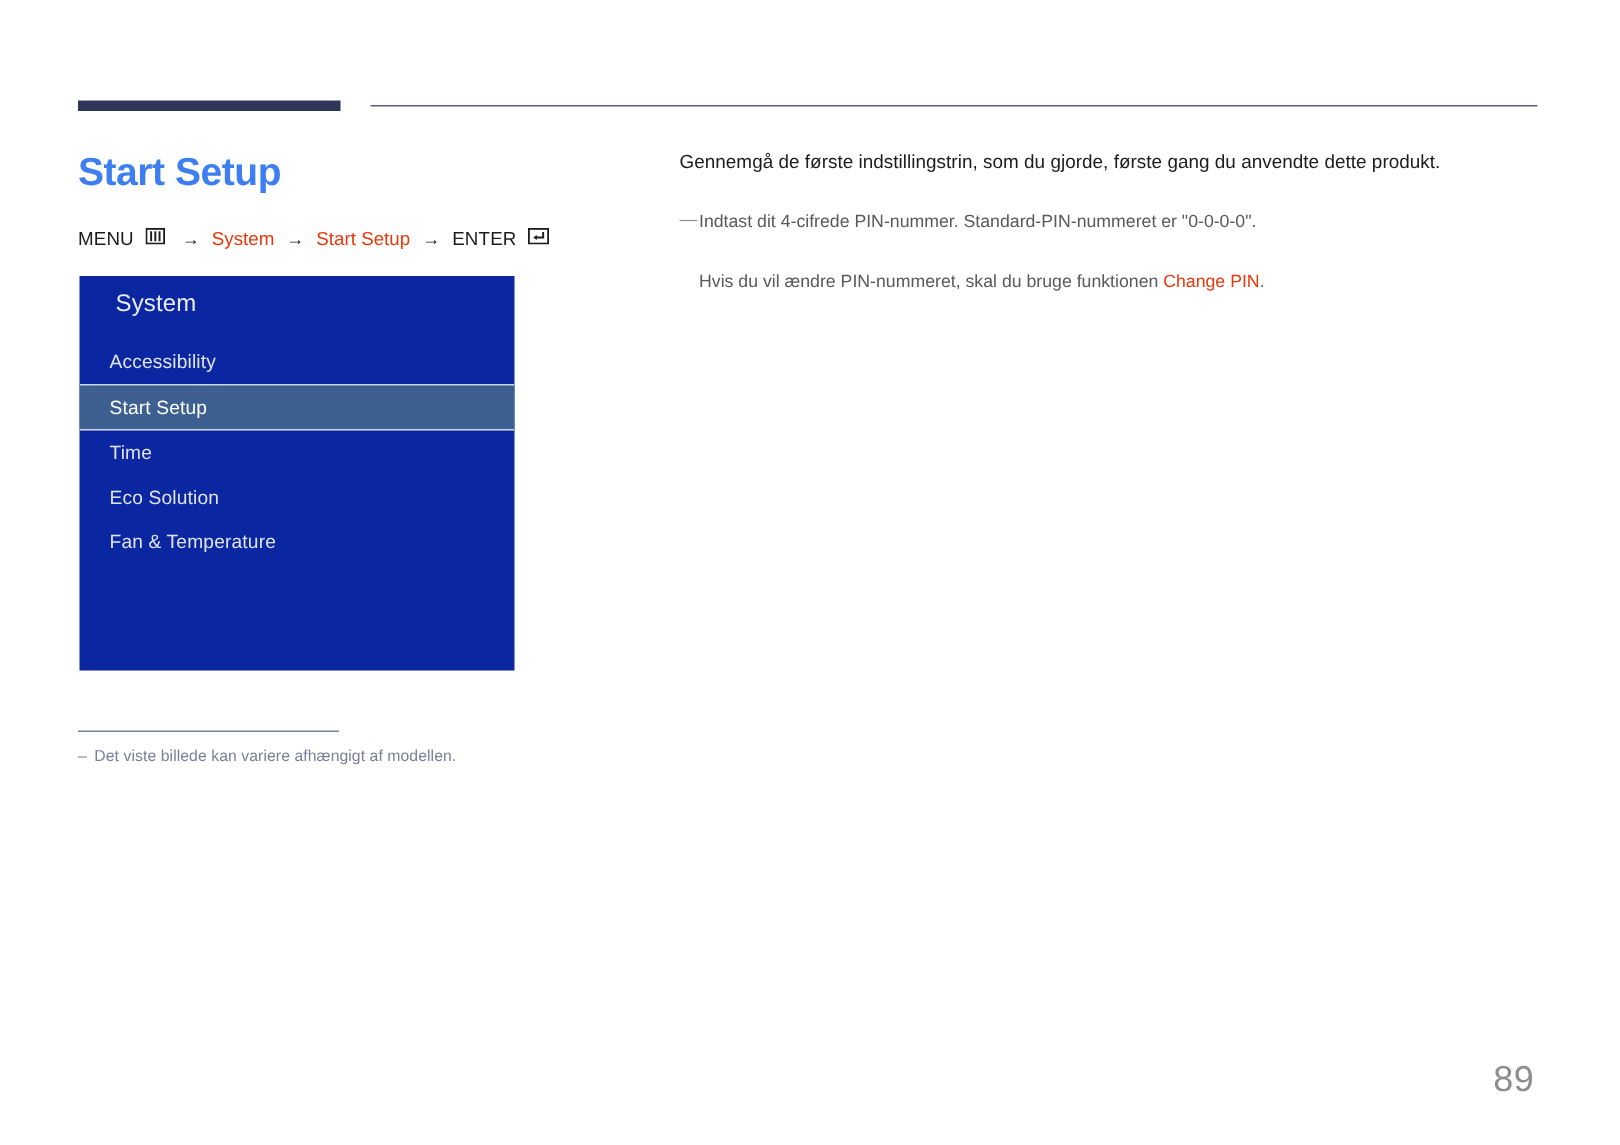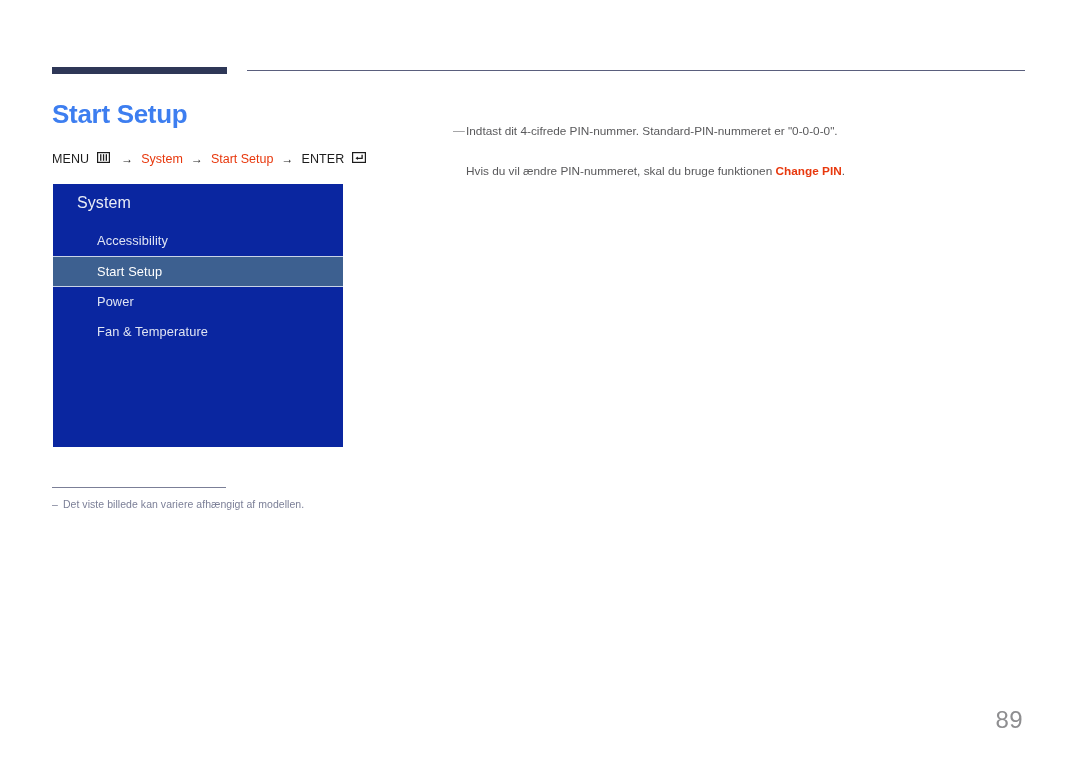--- a/index.html
+++ b/index.html
@@ -91,21 +91,21 @@
   #osd-list {
     position: absolute;
     left: 0;
     top: 42px;
     width: 100%;
   }
   .osd-item {
     height: 29.5px;
     display: flex;
     align-items: center;
-    padding-left: 44px;
+    padding-left: 20px;
     box-sizing: border-box;
     font-size: 12.8px;
     color: #dfe4f3;
     letter-spacing: 0.1px;
   }
   .osd-item.selected {
     background: #3d6090;
     border-top: 1px solid #c9d4e6;
     border-bottom: 1px solid #c9d4e6;
     color: #ffffff;
@@ -158,21 +158,21 @@
     position: absolute;
     left: 0;
     top: 0;
     color: #8c8c8e;
     font-size: 11.8px;
     line-height: 13px;
   }
   #note-block .note-line { white-space: nowrap; margin-top: 24px; }
   #note-block .note-accent {
     color: #e8380d;
-    font-weight: 700;
+    font-weight: 400;
   }
 
   
   #page-number {
     position: absolute;
     left: 0;
     top: 706px;
     width: 1023px;
     text-align: right;
     font-size: 24px;
@@ -216,34 +216,38 @@
 <div id="osd-panel">
   <div id="osd-title">System</div>
   <div id="osd-list">
     <div class="osd-item">
       <span>Accessibility</span>
     </div>
     <div class="osd-item selected">
       <span>Start Setup</span>
     </div>
     <div class="osd-item">
-      <span>Power</span>
+      <span>Time</span>
+    </div>
+    <div class="osd-item">
+      <span>Eco Solution</span>
     </div>
     <div class="osd-item">
       <span>Fan &amp; Temperature</span>
     </div>
   </div>
 </div>
 
 <div id="footnote-rule"></div>
 <div id="footnote">
   <span class="fn-dash">–</span><span>Det viste billede kan variere afhængigt af modellen.</span>
 </div>
 
 <div id="content-col">
+  <div id="lead-paragraph">Gennemgå de første indstillingstrin, som du gjorde, første gang du anvendte dette produkt.</div>
   <div id="note-block">
     <span class="note-dash">—</span>
     <div class="note-line">Indtast dit 4-cifrede PIN-nummer. Standard-PIN-nummeret er "0-0-0-0".</div>
     <div class="note-line"><span>Hvis du vil ændre PIN-nummeret, skal du bruge funktionen </span><span class="note-accent">Change PIN</span><span>.</span></div>
   </div>
 </div>
 
 <div id="page-number">89</div>
 
 </body></html>

